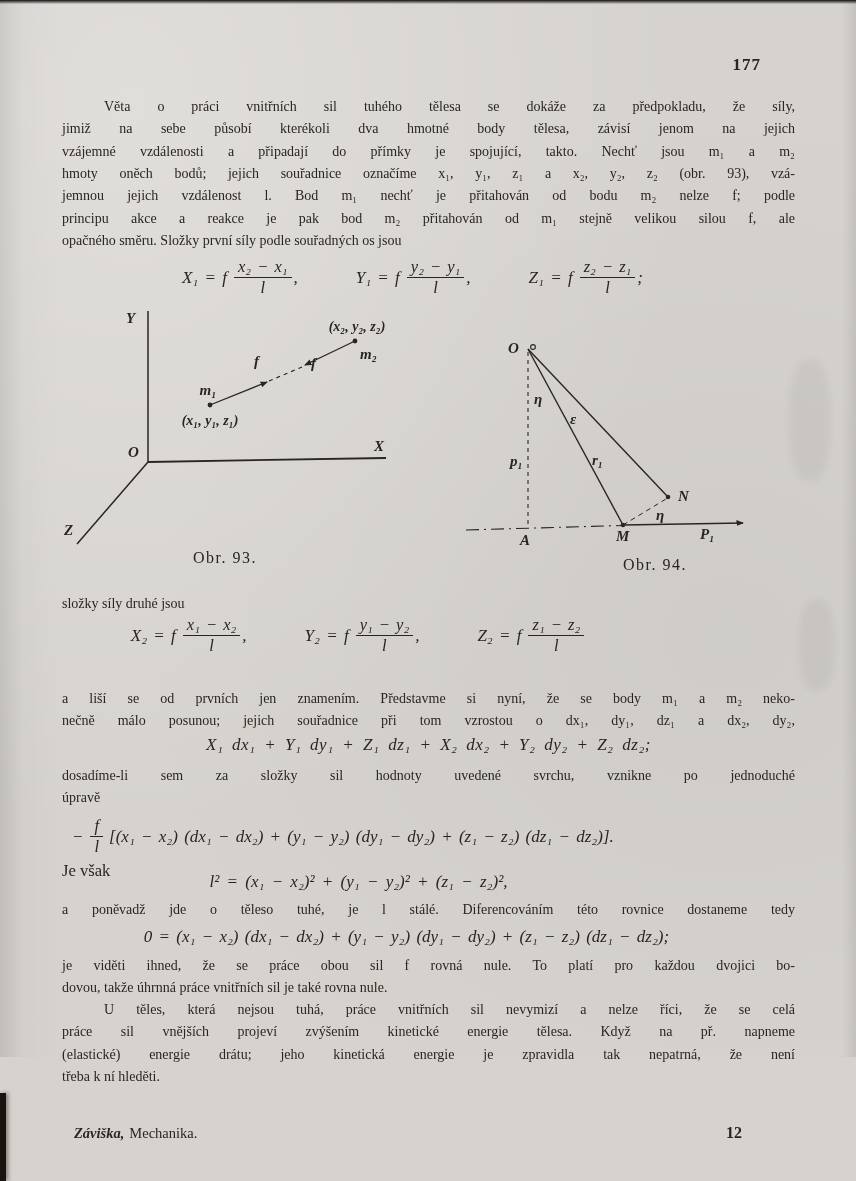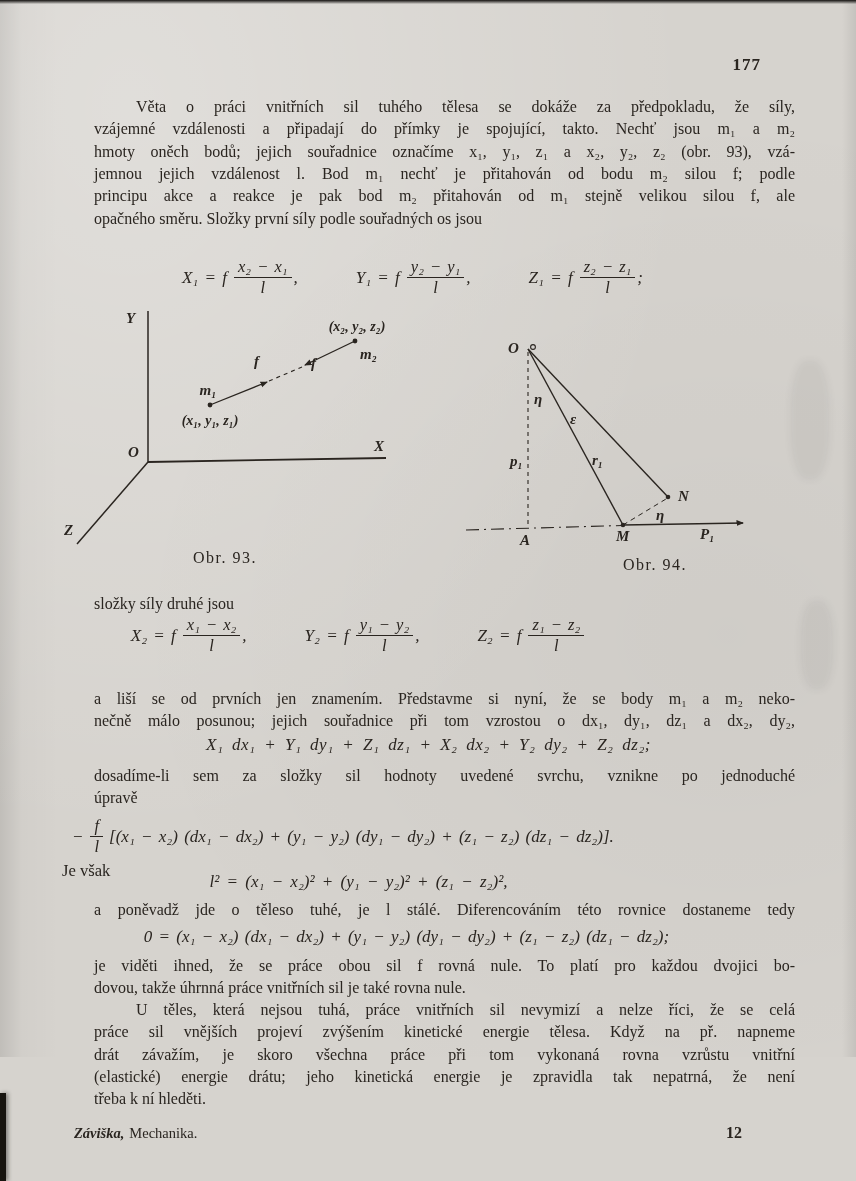--- a/index.html
+++ b/index.html
@@ -18,21 +18,21 @@
       #d6d3ce;
     color:#2a2520;
   }
   .edge-top{position:absolute;top:0;left:0;width:856px;height:4px;background:linear-gradient(180deg,#141210,rgba(20,18,16,0.25) 80%,transparent);}
   .edge-left-bottom{position:absolute;left:0;top:1093px;width:6px;height:88px;background:#17140f;box-shadow:2px 0 4px rgba(23,20,15,0.45);}
   .smudge{position:absolute;background:rgba(40,36,30,0.05);filter:blur(3px);border-radius:40%;}
 
   .pagenum{position:absolute;top:55px;right:95px;font-size:17px;font-weight:bold;letter-spacing:1px;}
 
   .block{position:absolute;left:62px;width:733px;}
-  .bline{font-size:16px;line-height:22.35px;white-space:nowrap;margin-left:32px;}
+  .bline{font-size:14px;line-height:22.35px;white-space:nowrap;}
   .just{text-align:justify;text-align-last:justify;white-space:normal;}
   .ind{padding-left:42px;}
   .formula{position:absolute;left:62px;width:733px;display:flex;justify-content:center;align-items:center;
            font-style:italic;font-size:17px;word-spacing:2px;}
   .frgroup{display:inline-flex;align-items:center;}
   .frpre{margin-right:7px;}
   .frpost{margin-left:2px;}
   .frac{display:inline-flex;flex-direction:column;align-items:center;line-height:1.1;font-size:16.5px;}
   .frac .num{padding:0 4px 1px;border-bottom:1.4px solid #2a2520;}
   .frac .den{padding-top:1px;}
@@ -55,23 +55,24 @@
 <div class="page">
   <div class="edge-top"></div>
   <div class="edge-left-bottom"></div>
   <div class="smudge" style="left:790px;top:360px;width:40px;height:120px;"></div>
   <div class="smudge" style="left:800px;top:600px;width:34px;height:90px;"></div>
 
   <div class="pagenum">177</div>
 
   <div class="block" style="top:96px;">
     <div class="bline just ind">Věta o práci vnitřních sil tuhého tělesa se dokáže za předpokladu, že síly,</div>
+    <div class="bline just">jimiž na sebe působí kterékoli dva hmotné body tělesa, závisí jenom na jejich</div>
     <div class="bline just">vzájemné vzdálenosti a připadají do přímky je spojující, takto. Nechť jsou m₁ a m₂</div>
     <div class="bline just">hmoty oněch bodů; jejich souřadnice označíme x₁, y₁, z₁ a x₂, y₂, z₂ (obr. 93), vzá-</div>
-    <div class="bline just">jemnou jejich vzdálenost l. Bod m₁ nechť je přitahován od bodu m₂ silou f; podle</div>
+    <div class="bline just">jemnou jejich vzdálenost l. Bod m₁ nechť je přitahován od bodu m₂ nelze f; podle</div>
     <div class="bline just">principu akce a reakce je pak bod m₂ přitahován od m₁ stejně velikou silou f, ale</div>
     <div class="bline">opačného směru. Složky první síly podle souřadných os jsou</div>
   </div>
 
   <div class="formula" style="top:258px;gap:58px;transform:translateX(-16px);">
     <span class="frgroup">
       <span class="frpre">X₁ = f</span>
       <span class="frac">
           <span class="num">x₂ − x₁</span>
           <span class="den">l</span>
@@ -231,21 +232,20 @@
   </div>
 
   <div class="block" style="top:955px;">
     <div class="bline just">je viděti ihned, že se práce obou sil f rovná nule. To platí pro každou dvojici bo-</div>
     <div class="bline">dovou, takže úhrnná práce vnitřních sil je také rovna nule.</div>
   </div>
 
   <div class="block" style="top:999px;">
     <div class="bline just ind">U těles, která nejsou tuhá, práce vnitřních sil nevymizí a nelze říci, že se celá</div>
     <div class="bline just">práce sil vnějších projeví zvýšením kinetické energie tělesa. Když na př. napneme</div>
-    <div class="bline just">drát závažím, je skoro všechna práce při tom vykonaná rovna vzrůstu vnitřní</div>
     <div class="bline just">(elastické) energie drátu; jeho kinetická energie je zpravidla tak nepatrná, že není</div>
     <div class="bline">třeba k ní hleděti.</div>
   </div>
 
   <div class="block" style="top:1124px;left:74px;width:400px;">
     <span class="footer-author">Záviška,</span><span class="footer-work">Mechanika.</span>
   </div>
   <div class="footer-page">12</div>
 </div>
 

